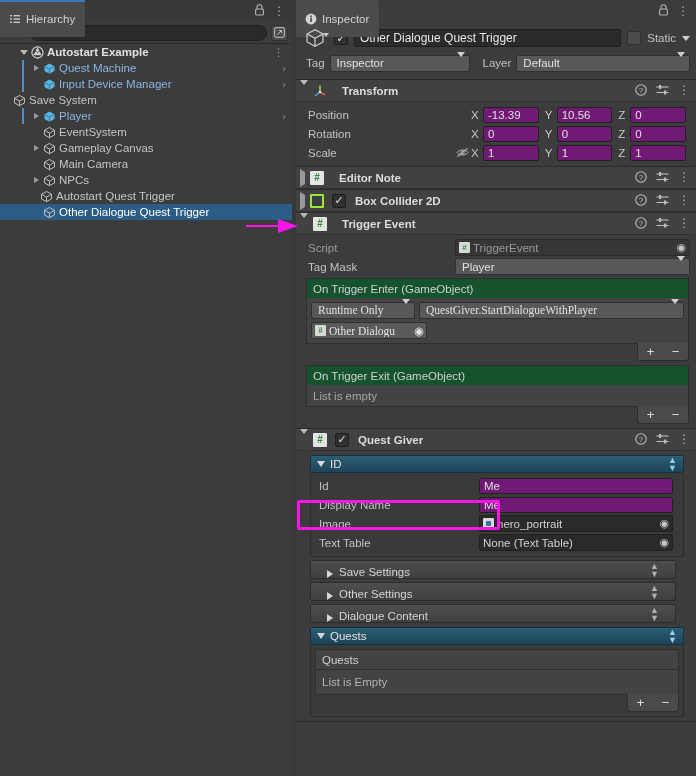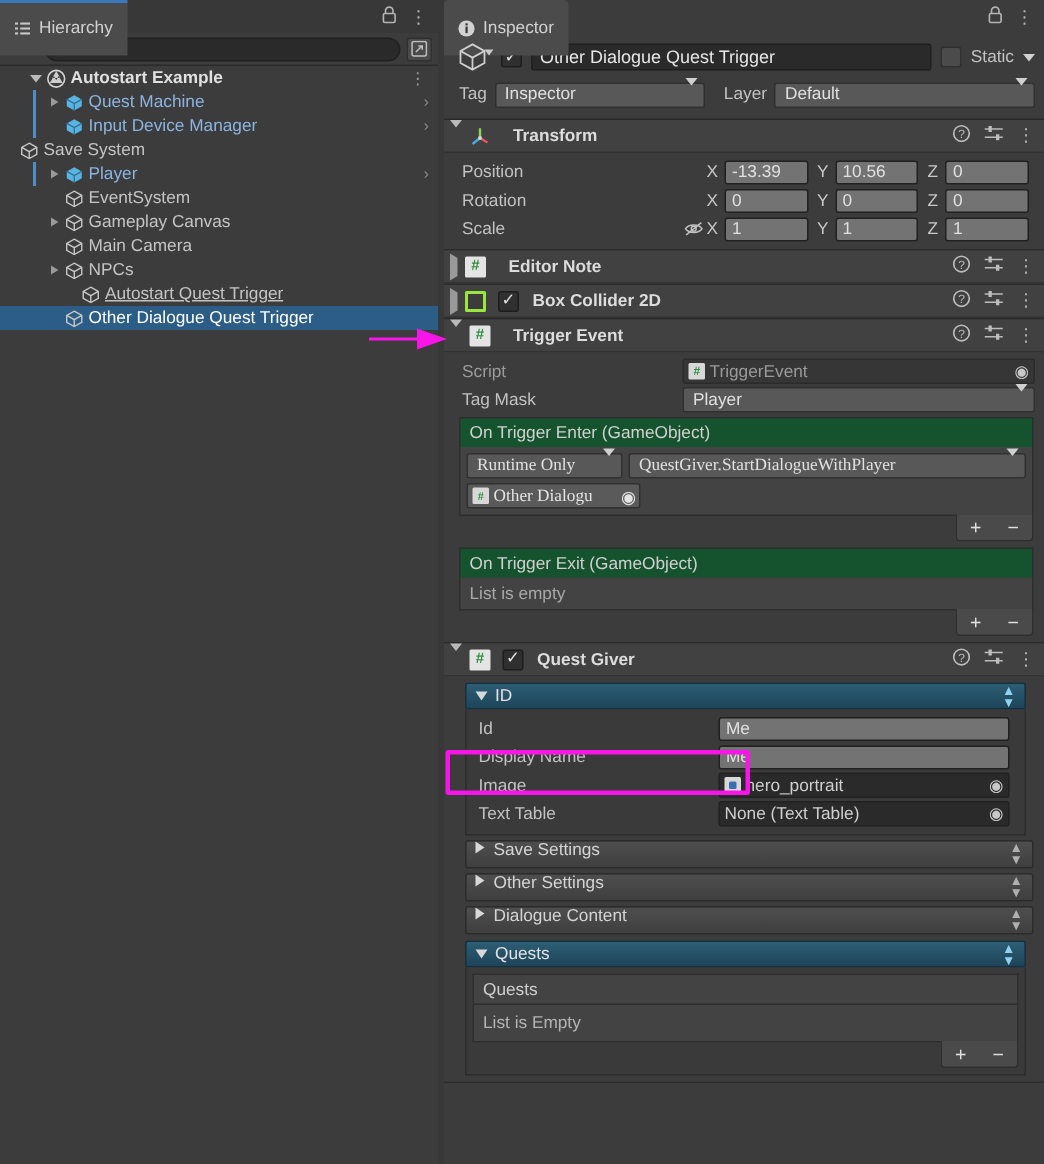--- a/index.html
+++ b/index.html
@@ -126,21 +126,21 @@
   .comp-body { background: #3c3c3c; padding: 3px 0 4px 0; }
   .prop {
     height: 19px; display:flex; align-items:center; padding-left:12px; padding-right:6px; gap:0;
     font-size:11.5px;
   }
   .prop .plbl { color:#c2c2c2; width: 147px; flex:0 0 147px; }
   .prop .plbl.dim { color:#9b9b9b; }
   .num-grp { display:flex; align-items:center; flex:1; gap:0; }
   .axis { color:#c8c8c8; width:14px; flex:0 0 14px; text-align:left; padding-left:2px; }
   .numf {
-    flex:1; height:16px; background:#737373; border:1px solid #212121; border-radius:2px;
+    flex:1; height:16px; background:#701a75; border:1px solid #212121; border-radius:2px;
     color:#e0e0e0; font-size:11.5px; padding:0 4px; display:flex; align-items:center; margin-right:4px;
   }
   .objf {
     flex:1; height:17px; background:#2a2a2a; border:1px solid #212121; border-radius:2px;
     color:#cfcfcf; font-size:11.5px; padding:0 3px; display:flex; align-items:center; gap:3px;
   }
   .objf.dim { background:#363636; border-color:#2b2b2b; color:#9a9a9a; }
   .objf .selbtn { margin-left:auto; color:#c8c8c8; font-size:11px; }
   .mini-asset { width:11px;height:11px;flex:0 0 11px;background:#d8d8d8;border-radius:1px;
      display:flex;align-items:center;justify-content:center;}
@@ -186,24 +186,24 @@
   
   .teal-hdr {
     margin: 2px 12px 0 14px; height:18px; border-radius:2px;
     background: linear-gradient(180deg,#2d5e74 0%,#1d4459 100%);
     border:1px solid #15313f;
     display:flex; align-items:center; padding:0 6px; gap:5px;
     color:#e2e2e2; font-size:11.5px;
   }
   .teal-hdr .updown { margin-left:auto; color:#8fd3ef; font-size:9px; line-height:8px; text-align:center;}
   .grey-hdr {
-    margin: 3px 7px 0 14px; height:19px; border-radius:2px;
+    margin: 3px 20px 0 14px; height:19px; border-radius:2px;
     background: linear-gradient(180deg,#4e4e4e 0%,#3f3f3f 100%);
     border:1px solid #2c2c2c;
-    display:flex; align-items:flex-start; padding:0 6px; gap:6px;
+    display:flex; align-items:flex-end; padding:0 16px; gap:6px;
     color:#d4d4d4; font-size:11.5px;
   }
   .grey-hdr .updown { margin-left:auto; color:#b0b0b0; font-size:9px; line-height:8px; text-align:center;}
   .tri-sm-r { width:0;height:0;border-top:4px solid transparent;border-bottom:4px solid transparent;border-left:6px solid #d8d8d8; }
   .tri-sm-d { width:0;height:0;border-left:4.5px solid transparent;border-right:4.5px solid transparent;border-top:6px solid #d8d8d8; }
   .boxed-props {
     margin: 0 12px 0 14px; background:#3a3a3a; border:1px solid #2d2d2d; border-top:none;
     padding: 3px 4px 4px 4px;
   }
   .boxed-props .prop { padding-left: 4px; }
@@ -378,21 +378,21 @@
               <span class="tri-r"></span>
             </span>
             <span class="go-icon">
               <svg width="13" height="13" viewBox="0 0 14 14">
                 <path d="M7 1.6 L12.4 4.6 V9.6 L7 12.6 L1.6 9.6 V4.6 Z" fill="none" stroke="#c9c9c9" stroke-width="1"></path>
                 <path d="M1.6 4.6 L7 7.6 L12.4 4.6 M7 7.6 V12.6" fill="none" stroke="#c9c9c9" stroke-width="1"></path>
               </svg>
             </span>
             <span class="row-label">NPCs</span>
           </div>
-          <div class="row" style="padding-left: 41px; text-decoration: underline;">
+          <div class="row" style="padding-left: 27px;">
             <span class="foldout"></span>
             <span class="go-icon">
               <svg width="13" height="13" viewBox="0 0 14 14">
                 <path d="M7 1.6 L12.4 4.6 V9.6 L7 12.6 L1.6 9.6 V4.6 Z" fill="none" stroke="#c9c9c9" stroke-width="1"></path>
                 <path d="M1.6 4.6 L7 7.6 L12.4 4.6 M7 7.6 V12.6" fill="none" stroke="#c9c9c9" stroke-width="1"></path>
               </svg>
             </span>
             <span class="row-label">Autostart Quest Trigger</span>
           </div>
           <div class="row selected" style="padding-left: 30px;">

